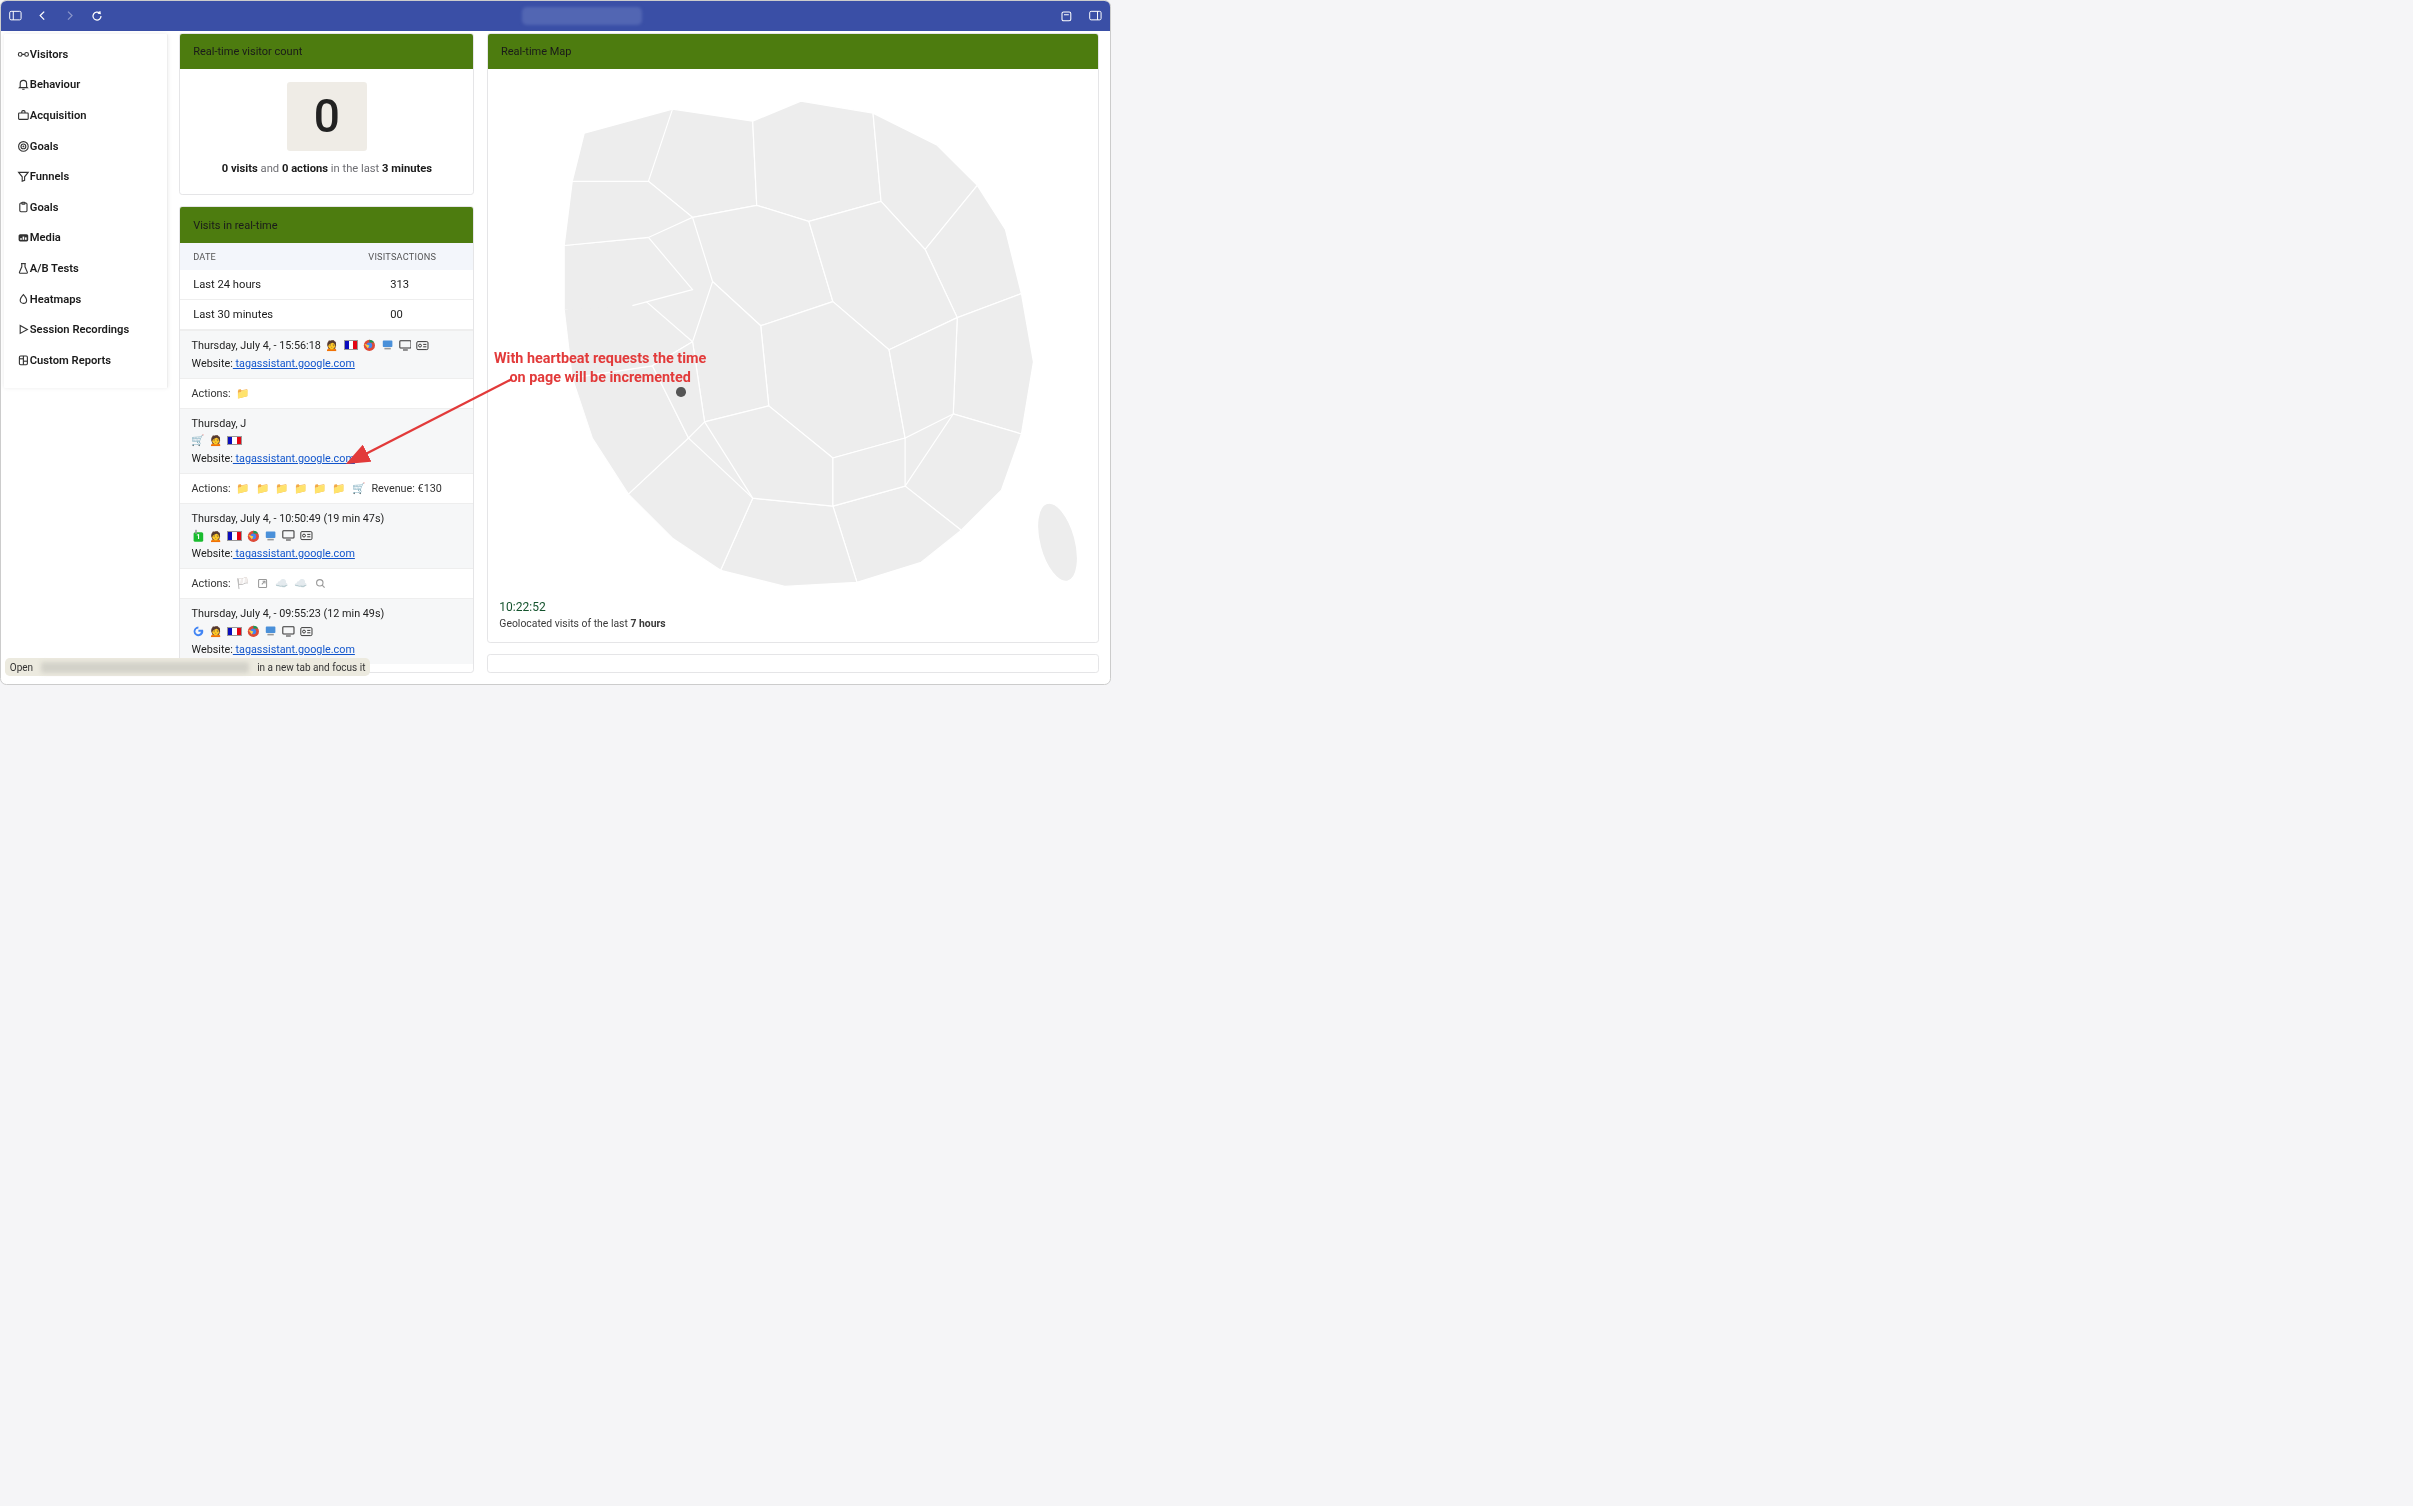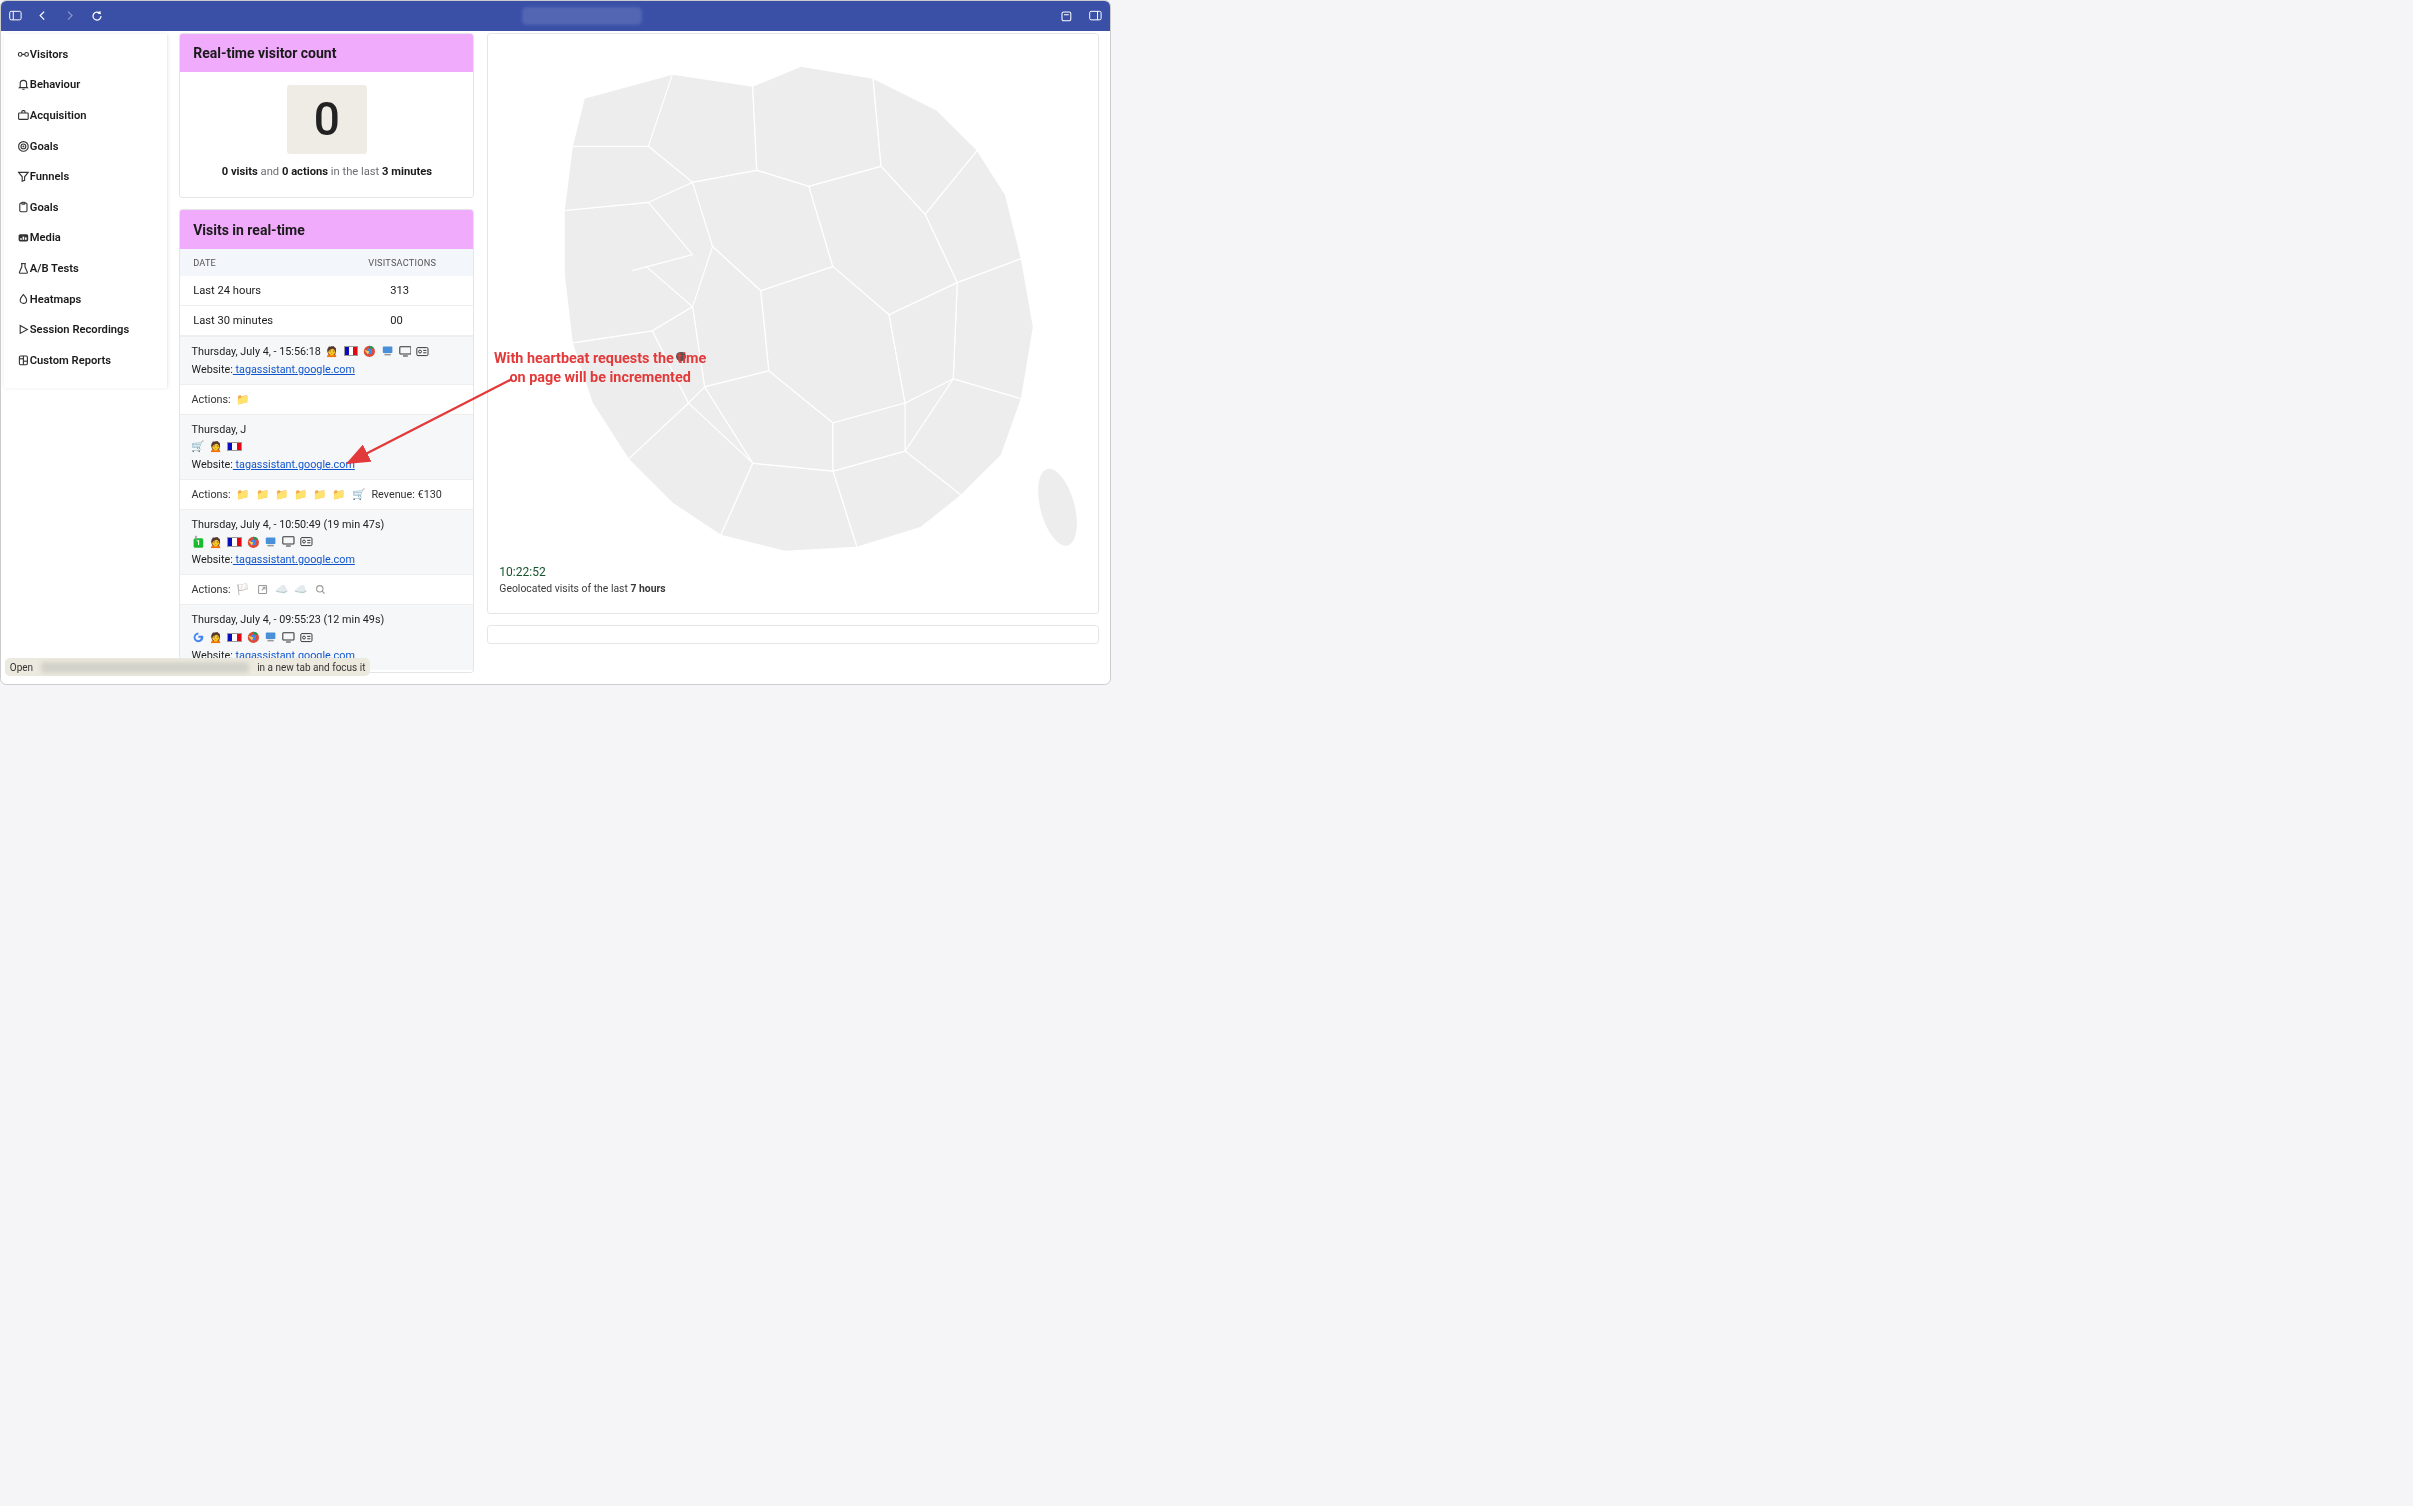--- a/index.html
+++ b/index.html
@@ -67,23 +67,23 @@
     .col-left { width: 295px; padding-top: 1.6px; }
     .col-right { flex: 1; padding-top: 1.6px; }
     .card {
       background: #fff;
       border: 0.8px solid #e5e5e7;
       border-radius: 3.2px;
       overflow: hidden;
     }
     .card-header {
       padding: 11.2px 12.8px;
-      font-size: 14px;
-      font-weight: 700;
-      background: #f0abfc;
+      font-size: 11px;
+      font-weight: 400;
+      background: #4d7c0f;
     }
     .visitor-count-body { text-align: center; padding: 12.8px 0 9.6px; }
     .big-zero {
       display: inline-flex; width: 80px; height: 69px;
       background: #efece6; border-radius: 3.2px;
       align-items: center; justify-content: center;
       font-size: 46px; font-weight: 500; color: #222;
     }
     .count-caption { padding: 11.2px 0 9.6px; font-size: 11.2px; }
     .count-caption b { font-weight: 700; }
@@ -525,20 +525,21 @@
             <div class="visit-meta">
               <span>Website:</span><a href="#"> tagassistant.google.com</a>
             </div>
           </div>
 
         </div>
       </div>
 
       <div class="col col-right">
         <div class="card map-card">
+          <div class="card-header">Real-time Map</div>
           <div class="map-body">
             <svg class="map-svg" viewBox="0 0 760 726">
               <g fill="#ededed" stroke="#ffffff" stroke-width="1.5">
                 <path d="M120 80 L230 50 L330 65 L390 40 L480 55 L560 95 L610 145 L645 200 L665 280 L680 365 L665 455 L640 525 L590 575 L540 615 L460 640 L370 645 L290 625 L230 585 L175 530 L130 460 L105 385 L95 300 L95 220 L105 140 Z"></path>
                 <path d="M230 50 L330 65 L335 170 L255 185 L200 140 L230 50"></path>
                 <path d="M330 65 L390 40 L480 55 L490 165 L400 190 L335 170 L330 65"></path>
                 <path d="M480 55 L560 95 L610 145 L545 225 L490 165 L480 55"></path>
                 <path d="M610 145 L645 200 L665 280 L585 310 L545 225 L610 145"></path>
                 <path d="M665 280 L680 365 L665 455 L580 430 L585 310 L665 280"></path>
                 <path d="M665 455 L640 525 L590 575 L520 520 L580 430 L665 455"></path>

